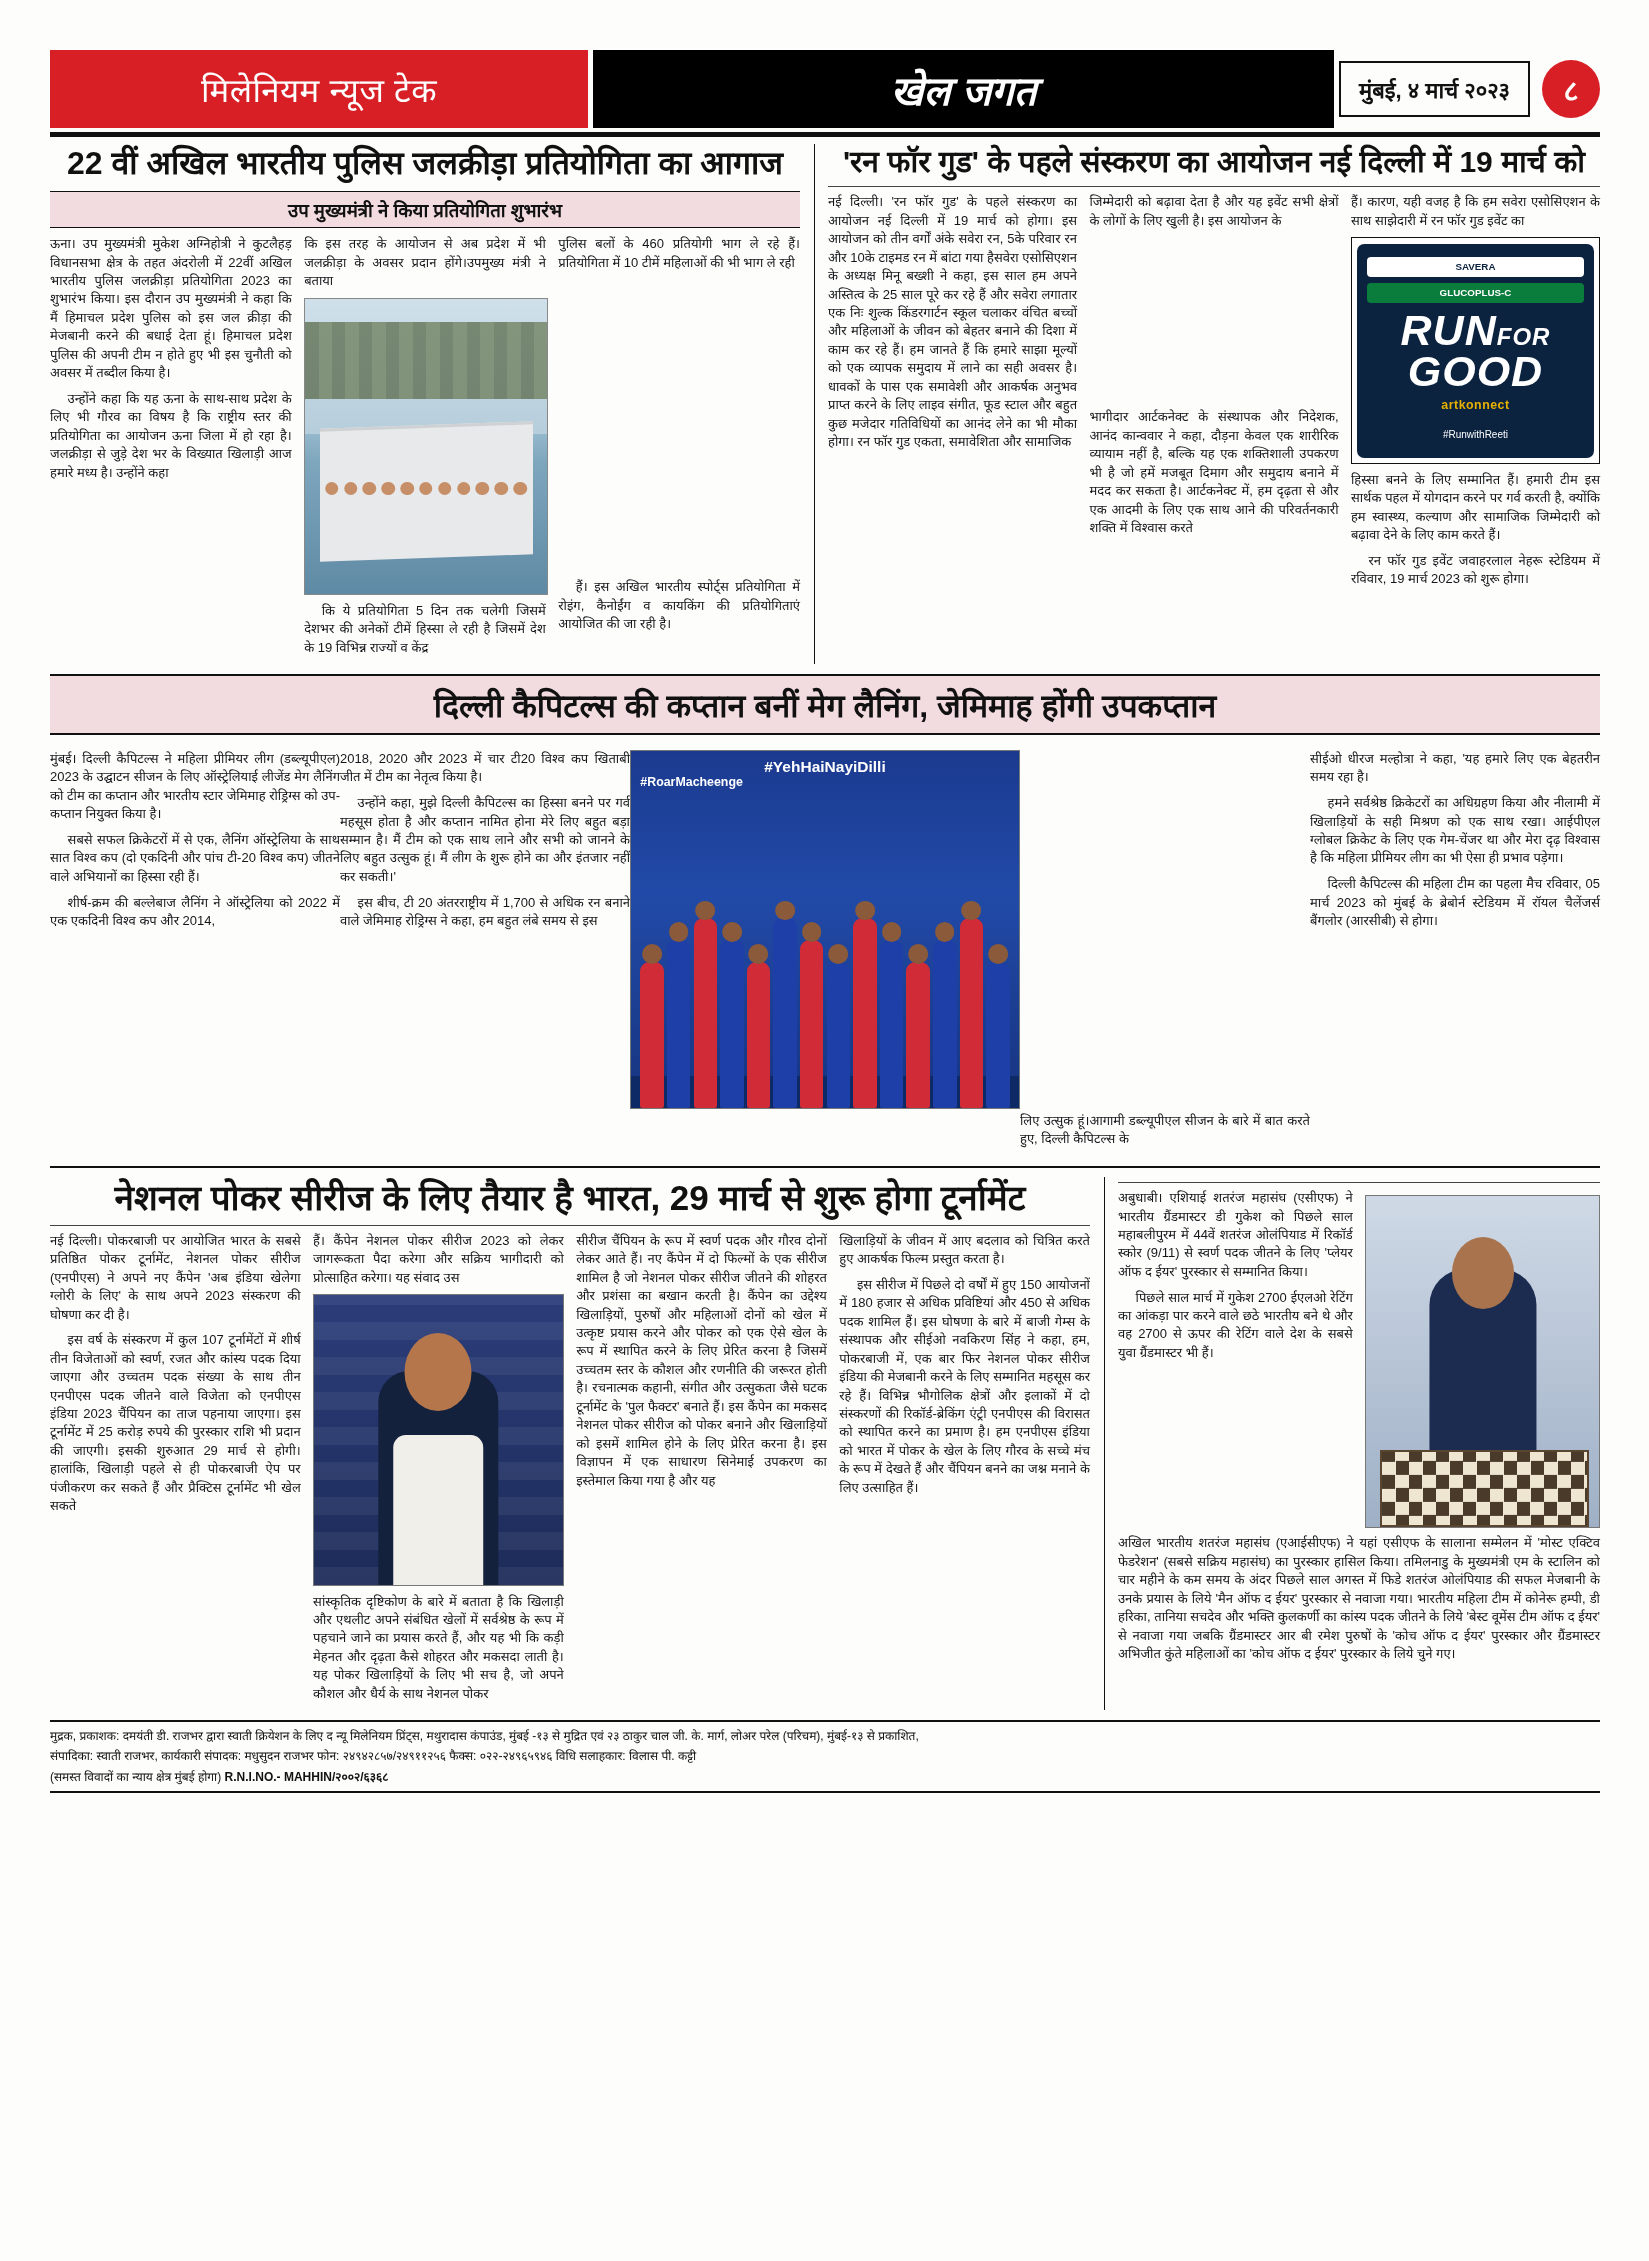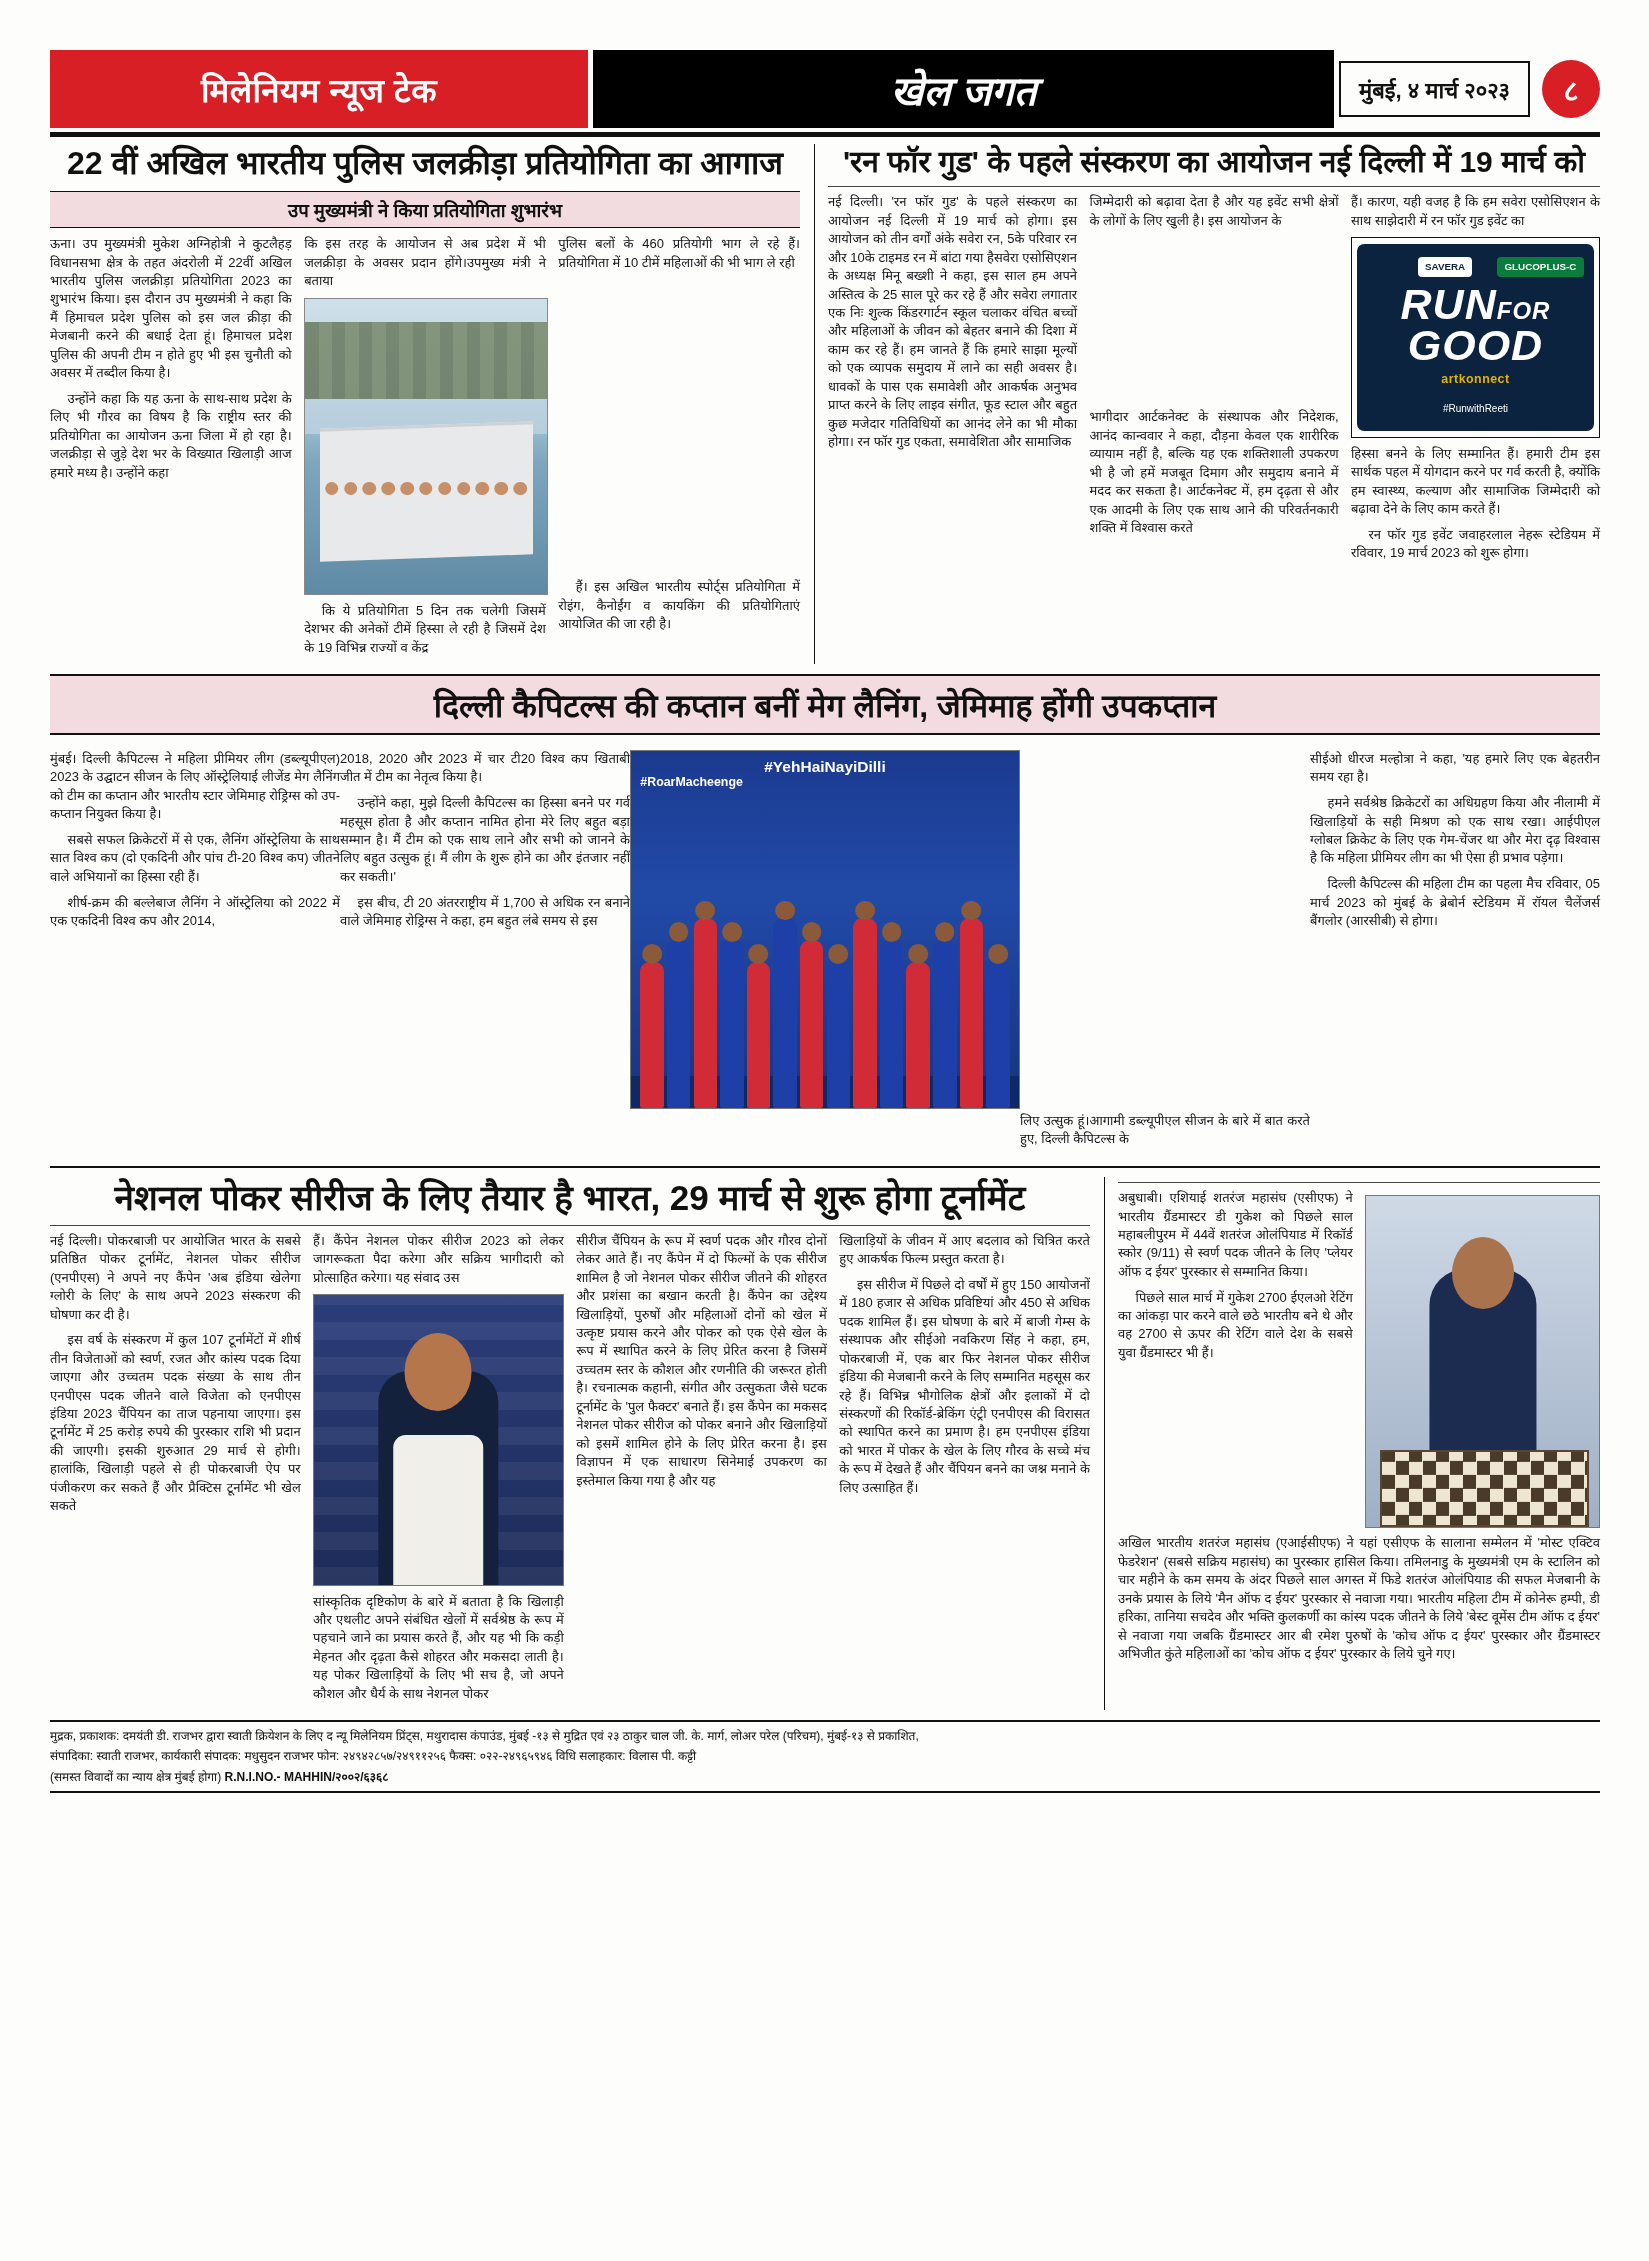--- a/index.html
+++ b/index.html
@@ -31,21 +31,21 @@
   .masthead {
     display: flex;
     align-items: stretch;
     border-bottom: 5.2px solid #111;
     padding-bottom: 4.1px;
     height: 78px;
   }
   .mast-logo {
     background: #d81f26;
     color: #ffffff;
-    font-weight: bold;
+    font-weight: normal;
     font-size: 33px;
     display: flex;
     align-items: center;
     justify-content: center;
     padding: 0 15.5px;
     letter-spacing: 0.5px;
     width: 538px;
     box-sizing: border-box;
     border: 1.6px solid #d81f26;
     text-align: right;
@@ -205,23 +205,24 @@
   .rfg-inner {
     background: #0c2340;
     border-radius: 7.2px;
     padding: 13.5px 10.3px 15.5px 10.3px;
     text-align: center;
     position: relative;
     overflow: hidden;
   }
   .rfg-top {
     display: flex;
-    justify-content: flex-end;
-    gap: 25px;
+    justify-content: center;
+    gap: 6px;
     margin-bottom: 7.2px;
+    flex-direction: column;
   }
   .rfg-badge {
     background: #ffffff;
     color: #0c2340;
     border-radius: 4.1px;
     font-size: 9.8px;
     font-weight: bold;
     padding: 3.1px 7.2px;
   }
   .rfg-badge.green { background: #0a7d3c; color:#fff;}

